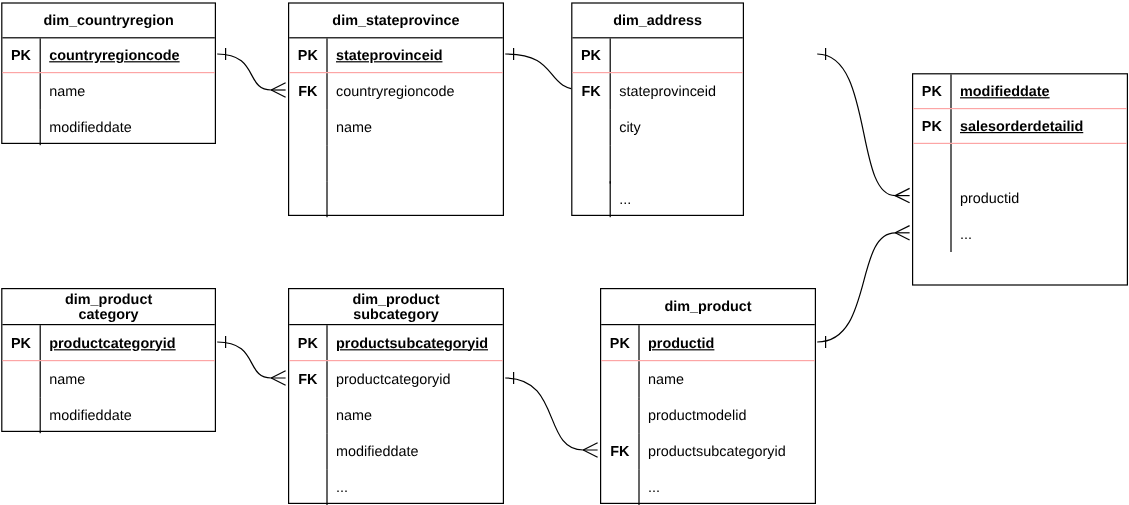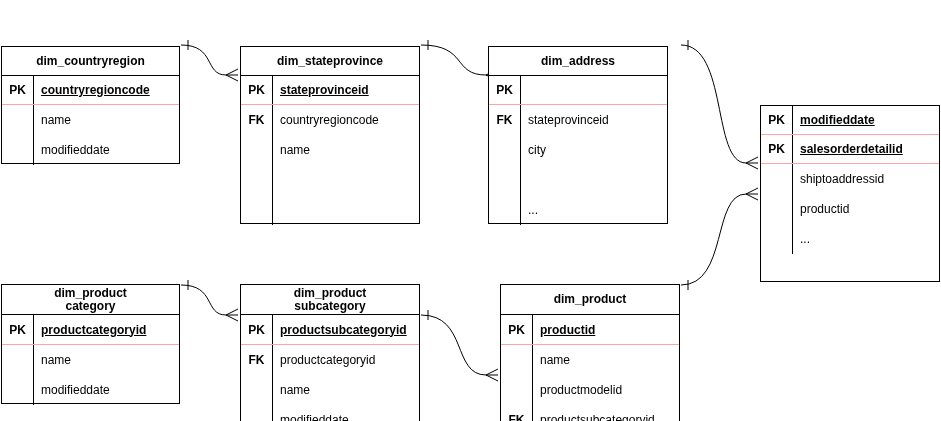--- a/index.html
+++ b/index.html
@@ -23,21 +23,20 @@
     stroke: #000000;
     stroke-width: 1;
     fill: none;
   }
   .er-table {
     position: absolute;
     background: #ffffff;
     border: 1px solid #000000;
     box-sizing: border-box;
     z-index: 2;
-    margin-top: 44px;
   }
   .er-header {
     box-sizing: border-box;
     border-bottom: 1px solid #000000;
     display: flex;
     flex-direction: column;
     justify-content: center;
     align-items: center;
     font-weight: bold;
     line-height: 13px;
@@ -156,21 +155,21 @@
         <div class="label-cell"></div>
         <div class="field-cell">name</div>
       </div>
       <div class="er-row" style="height: 30px;">
         <div class="label-cell"></div>
       </div>
       <div class="er-row" style="height: 30px;">
         <div class="label-cell"></div>
       </div>
     </div>
-    <div class="er-table" style="left: 488px; top: 2px; width: 180px; height: 178px;">
+    <div class="er-table" style="left: 476px; top: 2px; width: 144px; height: 178px;">
       <div class="er-header" style="height: 29px;">
         <span>dim_address</span>
       </div>
       <div class="er-row key" style="height: 29px;">
         <div class="label-cell">PK</div>
       </div>
       <div class="er-row" style="height: 30px;">
         <div class="label-cell">FK</div>
         <div class="field-cell">stateprovinceid</div>
       </div>
@@ -191,21 +190,20 @@
       <div class="er-row key" style="height: 29px;">
         <div class="label-cell">PK</div>
         <div class="field-cell">modifieddate</div>
       </div>
       <div class="er-row key" style="height: 29px;">
         <div class="label-cell">PK</div>
         <div class="field-cell">salesorderdetailid</div>
       </div>
       <div class="er-row" style="height: 30px;">
         <div class="label-cell"></div>
-        <div class="field-cell">shiptoaddressid</div>
       </div>
       <div class="er-row" style="height: 30px;">
         <div class="label-cell"></div>
         <div class="field-cell">productid</div>
       </div>
       <div class="er-row" style="height: 30px;">
         <div class="label-cell"></div>
         <div class="field-cell">...</div>
       </div>
     </div>

